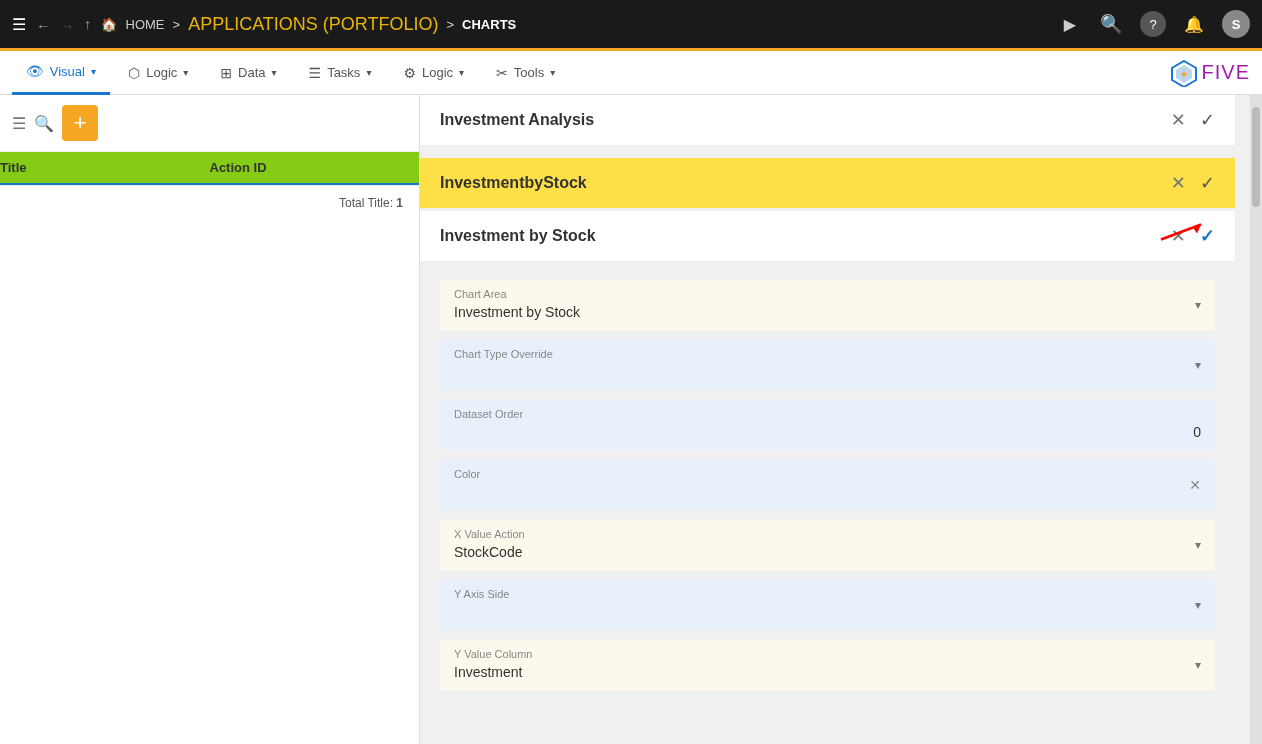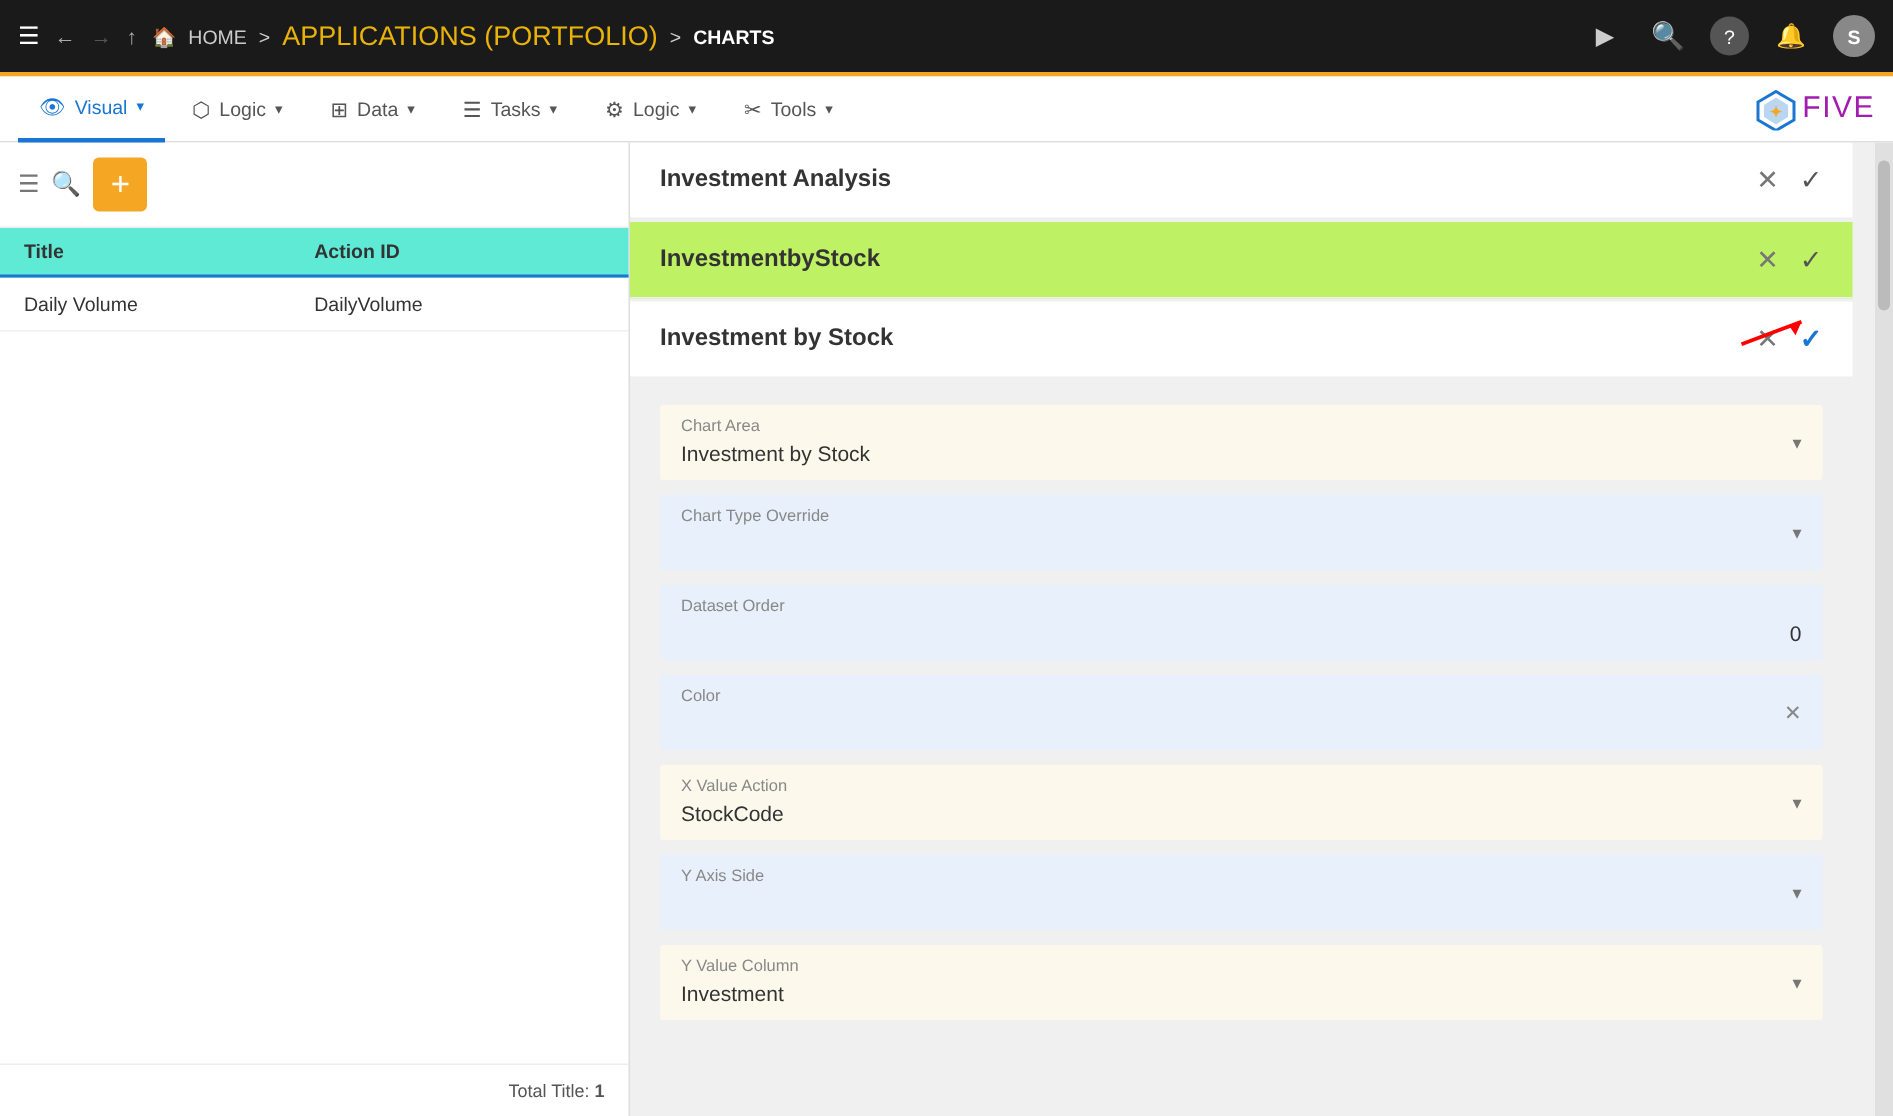--- a/index.html
+++ b/index.html
@@ -69,23 +69,23 @@
       flex: 1; border: none; outline: none; font-size: 14px; color: #333;
       background: transparent;
     }
     .search-icon-btn { color: #777; font-size: 16px; cursor: pointer; }
     .add-btn {
       width: 36px; height: 36px; background: #f5a623; border: none;
       border-radius: 4px; color: white; font-size: 22px; cursor: pointer;
       display: flex; align-items: center; justify-content: center;
     }
     .sidebar-table-header {
-      display: flex; padding: 8px 16px;
+      display: flex; padding: 8px 0;
       border-bottom: 2px solid #1976d2;
-      background: #5eead4;
+      background: #84cc16;
     }
     .sidebar-table-header .col-title { flex: 1; font-weight: bold; font-size: 13px; color: #333; }
     .sidebar-table-header .col-action { flex: 1; font-weight: bold; font-size: 13px; color: #333; }
     .sidebar-rows { flex: 1; overflow-y: auto; }
     .sidebar-row {
       display: flex; padding: 10px 16px; border-bottom: 1px solid #f0f0f0;
       cursor: pointer;
     }
     .sidebar-row .col-title { flex: 1; font-size: 13px; color: #333; }
     .sidebar-row .col-action { flex: 1; font-size: 13px; color: #333; }
@@ -222,43 +222,37 @@
   <div class="sidebar">
     <div class="sidebar-search">
       <span class="sidebar-filter-icon">☰</span>
       <span class="search-icon-btn">🔍</span>
       <button class="add-btn">+</button>
     </div>
     <div class="sidebar-table-header">
       <div class="col-title">Title</div>
       <div class="col-action">Action ID</div>
     </div>
-    <div class="sidebar-rows">
-      <div class="sidebar-row">
-        <div class="col-title">Daily Volume</div>
-        <div class="col-action">DailyVolume</div>
-      </div>
-    </div>
     <div class="sidebar-footer">
       <span>Total Title: </span><strong>1</strong>
     </div>
   </div>
 
   <div class="right-panel-wrapper">
     <div class="right-panel-inner">
 
       <div class="panel-section" style="background:white; border-bottom:1px solid #eee;">
         <span class="panel-section-title">Investment Analysis</span>
         <div class="panel-actions">
           <span class="panel-action-icon">✕</span>
           <span class="panel-action-check" style="color:#555">✓</span>
         </div>
       </div>
 
-      <div class="panel-section" style="background:#bef264; border-bottom:1px solid #eee; margin-top:2px;">
+      <div class="panel-section" style="background:#fde047; border-bottom:1px solid #eee; margin-top:12px;">
         <span class="panel-section-title">InvestmentbyStock</span>
         <div class="panel-actions">
           <span class="panel-action-icon">✕</span>
           <span class="panel-action-check" style="color:#555">✓</span>
         </div>
       </div>
 
       <div class="panel-section" style="background:white; border-bottom:1px solid #eee; margin-top:2px; position:relative;">
         <span class="panel-section-title">Investment by Stock</span>
         <div class="panel-actions">

